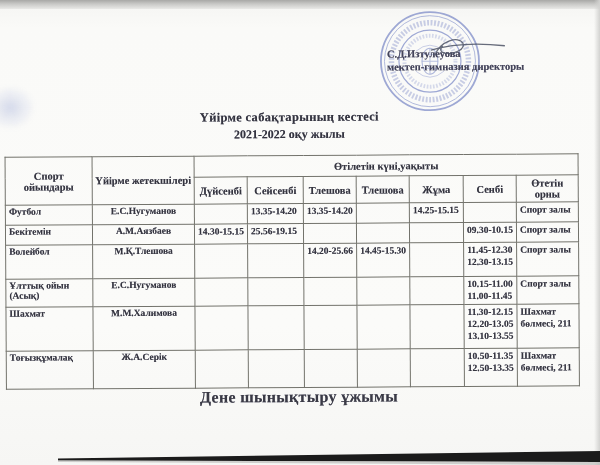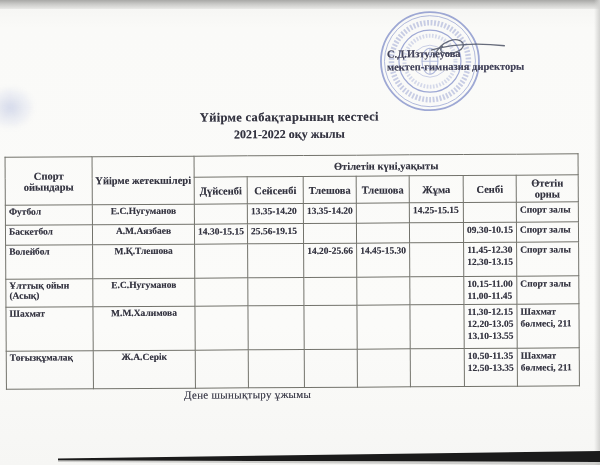--- a/index.html
+++ b/index.html
@@ -69,22 +69,22 @@
   tbody tr:nth-child(3){height:34px;}
   tbody tr:nth-child(4){height:28px;}
   tbody tr:nth-child(5){height:44px;}
   tbody tr:nth-child(6){height:38px;}
   td.c-sport{text-align:left;padding-left:5px;font-size:10px;}
   td.c-leader{text-align:center;font-size:10px;margin-top:15px;}
   td.c-time{white-space:pre-line;line-height:12px;}
   td.c-place{text-align:left;padding-left:4px;white-space:pre-line;line-height:12px;font-size:9.5px;margin-left:7px;}
   
   .footer-line{
-    position:absolute;left:183px;top:388px;
-    font-size:11px;font-weight:normal;color:#3a3a45;letter-spacing:0.3px;
+    position:absolute;left:199px;top:388px;
+    font-size:16px;font-weight:bold;color:#3a3a45;letter-spacing:0.3px;
   }
 </style>
 </head>
 <body>
 
 <div class="paper">
   <div class="content">
 
     <div class="smudge"></div>
 
@@ -153,21 +153,21 @@
             <td class="c-leader">Е.С.Нугуманов</td>
             <td class="c-time"></td>
             <td class="c-time">13.35-14.20</td>
             <td class="c-time">13.35-14.20</td>
             <td class="c-time"></td>
             <td class="c-time">14.25-15.15</td>
             <td class="c-time"></td>
             <td class="c-place">Спорт залы</td>
           </tr>
           <tr>
-            <td class="c-sport">Баскетбол</td>
+            <td class="c-sport">Бекітемін</td>
             <td class="c-leader">А.М.Аязбаев</td>
             <td class="c-time">14.30-15.15</td>
             <td class="c-time">25.56-19.15</td>
             <td class="c-time"></td>
             <td class="c-time"></td>
             <td class="c-time"></td>
             <td class="c-time">09.30-10.15</td>
             <td class="c-place">Спорт залы</td>
           </tr>
           <tr>

